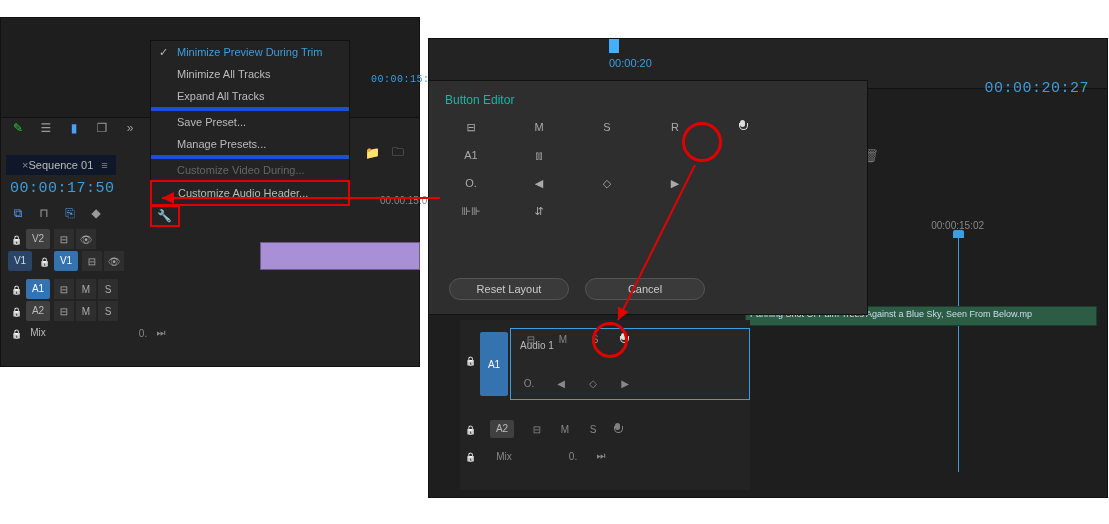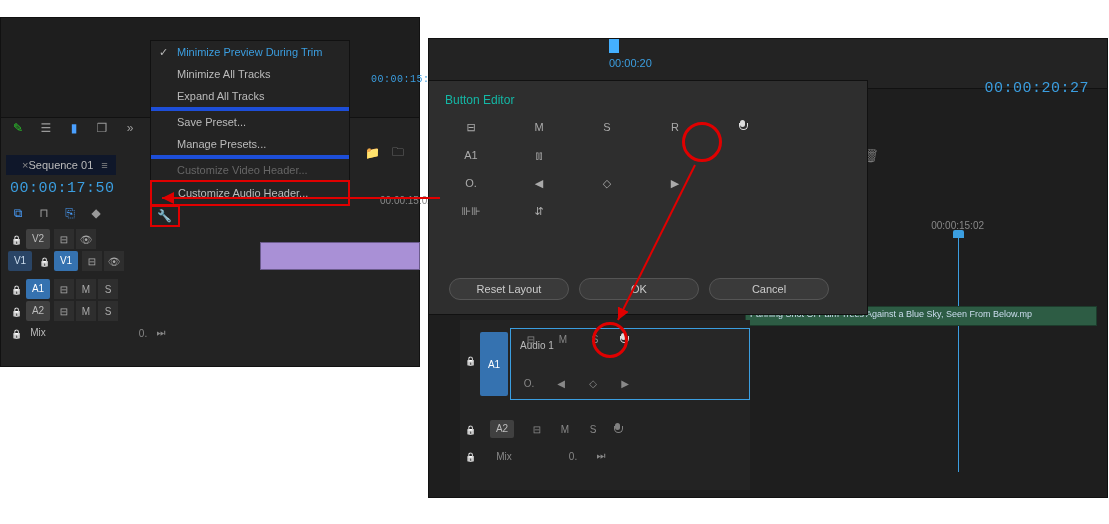--- a/index.html
+++ b/index.html
@@ -59,21 +59,21 @@
   .ah-name{position:absolute;left:520px;top:340px;font-size:10px;color:#bbb}
   .ah-row2{position:absolute;left:520px;top:378px;display:flex;gap:14px;align-items:center}
   .a2row{position:absolute;left:462px;top:420px;display:flex;gap:10px;align-items:center}
   .mixrow2{position:absolute;left:462px;top:450px;display:flex;gap:10px;align-items:center}
   .mini{font-size:10px;color:#888;width:18px;text-align:center}
   
   #dlg{position:absolute;left:428px;top:80px;width:440px;height:235px;background:#2e2e2e;border:1px solid #111;z-index:40}
   #dlg-title{padding:12px 16px 6px;font-size:12px;color:#14b8a6}
   .dlg-row{display:flex;gap:40px;padding:6px 28px;align-items:center;height:28px}
   .dlg-cell{width:28px;text-align:center;font-size:11px;color:#aaa}
-  #dlg-btns{position:absolute;left:20px;bottom:14px;display:flex;gap:10px}
+  #dlg-btns{position:absolute;left:20px;bottom:14px;display:flex;gap:16px}
   .dlg-btn{width:120px;height:22px;border:1px solid #555;border-radius:11px;background:#3a3a3a;color:#ccc;font-size:11px;display:flex;align-items:center;justify-content:center;cursor:pointer}
   
   .circle{position:absolute;border:3px solid #e00000;border-radius:50%;z-index:50;pointer-events:none}
   svg.arrow{position:absolute;z-index:49;pointer-events:none;overflow:visible}
   .lock-ico:before{content:"🔒";filter:grayscale(1) brightness(1.2);font-size:9px}
   .mic-ico{display:inline-block;width:12px;height:12px;position:relative}
   .mic-ico:before{content:"";position:absolute;left:3px;top:0;width:5px;height:7px;background:#ddd;border-radius:3px}
   .mic-ico:after{content:"";position:absolute;left:2px;top:3px;width:7px;height:6px;border:1.5px solid #ddd;border-top:none;border-radius:0 0 6px 6px}
 </style>
 </head>
@@ -83,21 +83,21 @@
   <div id="left-top"></div>
   <span id="tc-left-small" class="timecode" style="font-size:10px">00:00:15:02</span>
 </div>
 
 <div id="menu">
   <div class="menu-item checked" style="color:#3b9ee0">Minimize Preview During Trim</div>
   <div class="menu-item">Minimize All Tracks</div>
   <div class="menu-item">Expand All Tracks</div>
   <div class="menu-item sep">Save Preset...</div>
   <div class="menu-item">Manage Presets...</div>
-  <div class="menu-item sep disabled">Customize Video Header...</div>
+  <div class="menu-item sep disabled">Customize Video During...</div>
   <div class="menu-item" id="menu-customize-audio">Customize Audio Header...</div>
 </div>
 
 <div id="toolbar-icons">
   <span class="ico green">✎</span>
   <span class="ico">☰</span>
   <span class="ico blue">▮</span>
   <span class="ico">❐</span>
   <span class="ico">»</span>
 </div>
@@ -219,21 +219,20 @@
     <span class="dlg-cell">◀</span>
     <span class="dlg-cell">◇</span>
     <span class="dlg-cell">▶</span>
   </div>
   <div class="dlg-row">
     <span class="dlg-cell">⊪⊪</span>
     <span class="dlg-cell">⇵</span>
   </div>
   <div id="dlg-btns">
     <div class="dlg-btn">Reset Layout</div>
-    <div class="dlg-btn">OK</div>
     <div class="dlg-btn">Cancel</div>
   </div>
 </div>
 
 <div class="circle" style="left:682px;top:122px;width:40px;height:40px"></div>
 <div class="circle" style="left:592px;top:322px;width:36px;height:36px"></div>
 
 <svg class="arrow" style="left:150px;top:190px" width="300" height="20">
   <defs>
       <marker id="ah1" markerWidth="8" markerHeight="8" refX="6" refY="3" orient="auto">

